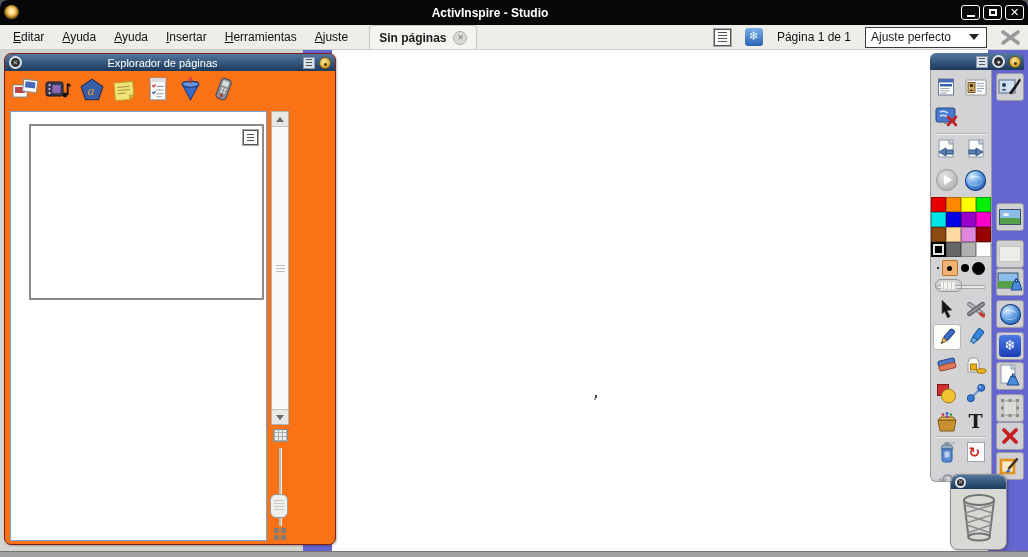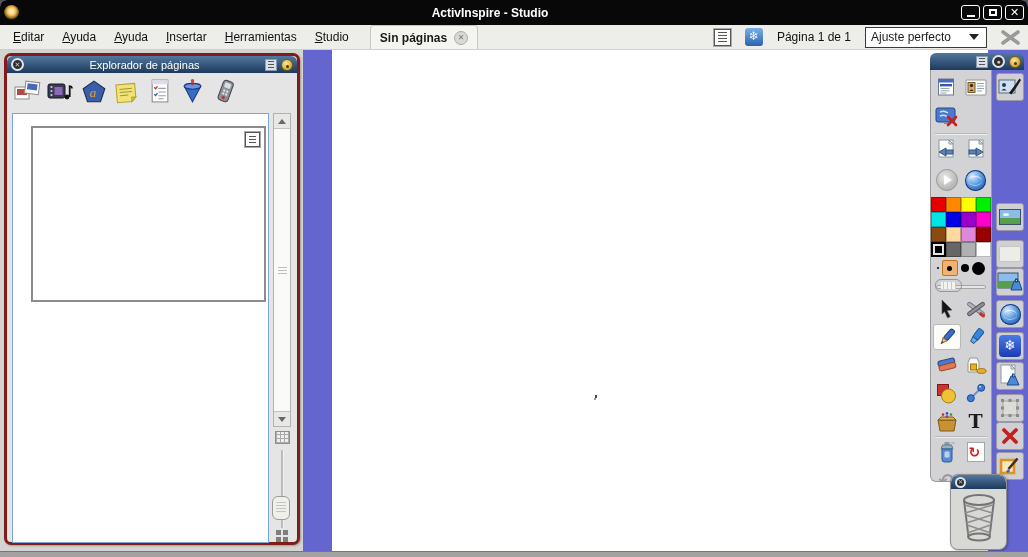--- a/index.html
+++ b/index.html
@@ -58,22 +58,22 @@
   
   .panel-hdr { height:17px; background:linear-gradient(#53779e,#1c3a5c); border-radius:6px 6px 0 0;
     display:flex; align-items:center; padding:0 4px; gap:4px; }
   .hdr-close { width:13px; height:13px; border-radius:50%; background:#2e2e2e; border:2px solid #dfe3ea;
     color:#c9c9c9; font-size:7px; line-height:9px; text-align:center; font-weight:bold; }
   .pin-ic { width:12px; height:12px; border-radius:50%; border:1px solid #7a5c10;
     background:radial-gradient(circle at 40% 35%, #f8e6a0, #d9a82c 70%); position:relative; }
   .pin-ic::after { content:""; position:absolute; left:4px; top:5px; width:3px; height:3px; border-radius:50%; background:#4a3808; }
   .hdr-title { flex:1; text-align:center; color:#fff; font-size:11px; }
   
-  .page-explorer { position:absolute; left:4px; top:3px; width:296px; height:492px;
-    background:#e5e5e5; border:3px solid #7f1d1d; border-radius:7px; box-shadow:1px 1px 2px rgba(0,0,0,.25); }
+  .page-explorer { position:absolute; left:4px; top:3px; width:332px; height:492px;
+    background:#f97316; border:1px solid #7f1d1d; border-radius:7px; box-shadow:1px 1px 2px rgba(0,0,0,.25); }
   .pe-toolbar { display:flex; align-items:center; gap:4px; padding:5px 6px 3px 6px; }
   .pe-btn { width:29px; height:27px; display:flex; align-items:center; justify-content:center; }
   .pe-listbox { position:absolute; left:5px; top:57px; width:257px; height:430px; background:#fff;
     border:1px solid #7aa7d6; }
   .thumb { position:absolute; left:18px; top:12px; width:235px; height:176px; background:#fff;
     border:2px solid #8c8c8c; }
   .thumb .docic.mid { position:absolute; right:4px; top:4px; width:15px; height:15px; }
   .thumb .docic.mid > i { width:7px; height:8px; }
   
   .pe-scroll { position:absolute; left:266px; top:57px; width:18px; height:314px;
@@ -165,21 +165,21 @@
       <span class="winbtn close">✕</span>
     </span>
   </div>
 
   <div class="menubar">
     <span class="menu-item">Editar</span>
     <span class="menu-item">Ayuda</span>
     <span class="menu-item">Ayuda</span>
     <span class="menu-item">Insertar</span>
     <span class="menu-item">Herramientas</span>
-    <span class="menu-item">Studio</span>
+    <span class="menu-item">Ajuste</span>
 
     <span class="doc-tab">
       <span class="lbl">Sin páginas</span>
       <span class="circle-x">✕</span>
     </span>
 
     <span class="mb-right">
       <span class="docic big">
           <i></i>
         </span>

